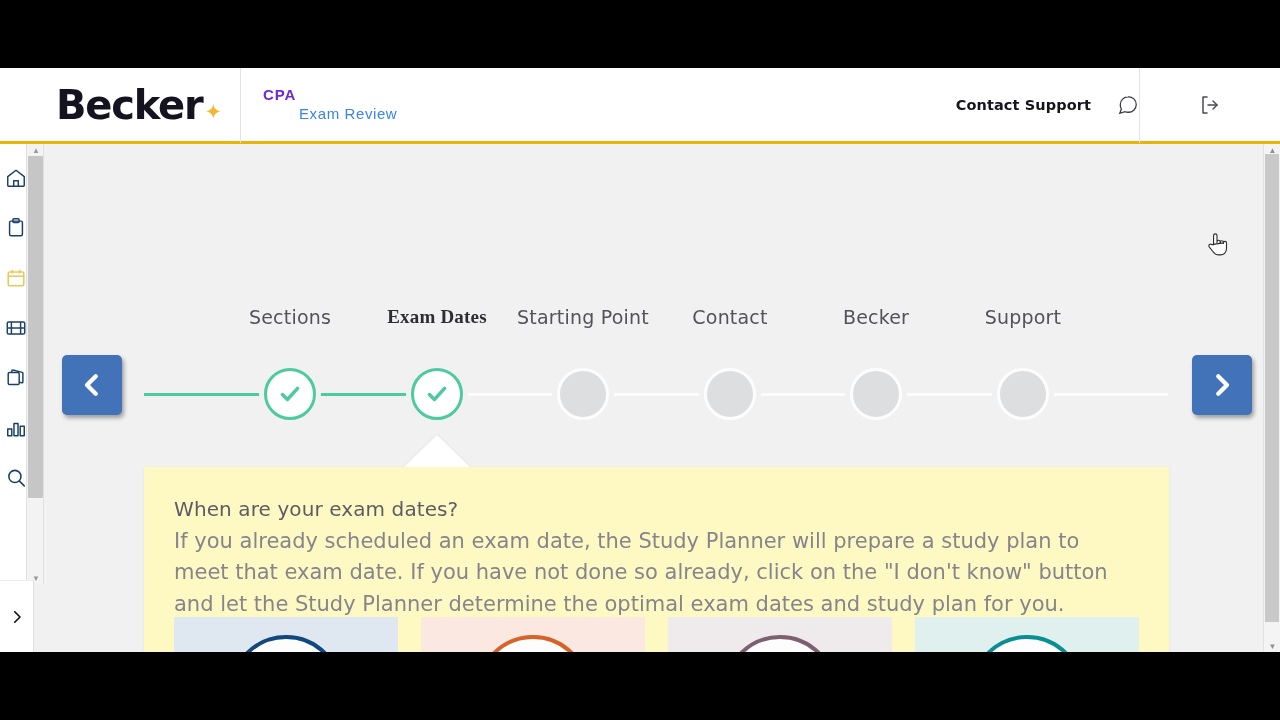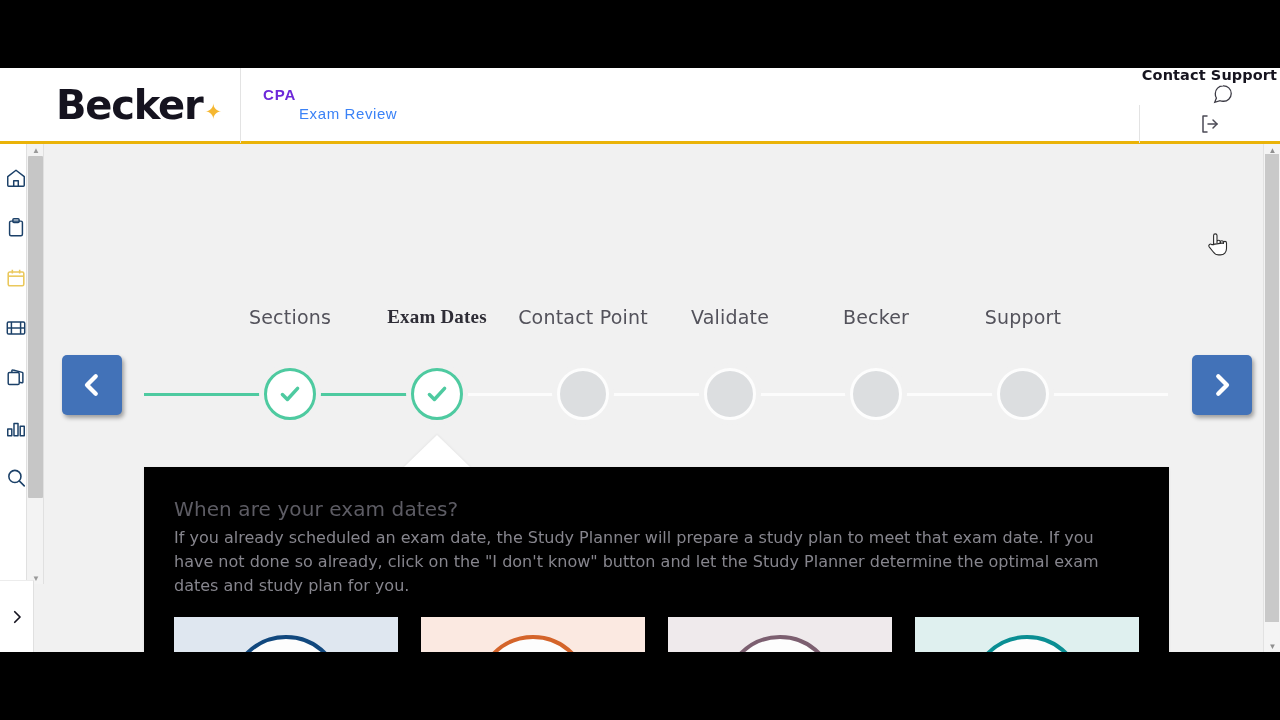--- a/index.html
+++ b/index.html
@@ -39,21 +39,21 @@
   }
   .logo-star { color:#f5b731; font-size:21px; margin-left:2px; position:relative; top:7px; }
 
   .brand {
     padding-left: 22px; line-height: 1.22;
   }
   .brand-1 { font-size:15px; font-weight:700; color:#6d28d9; letter-spacing:.9px; }
   .brand-2 { font-size:15px; font-weight:400; color:#3b82f6; letter-spacing:.6px;margin-left:36px; }
 
   .header-right {
-    margin-left:auto; display:flex; align-items:center; height:76px;flex-direction:column;
+    margin-left:auto; display:flex; align-items:center; height:76px;
   }
   .contact-support {
     font-size:14.5px; font-weight:700; color:#16141f; letter-spacing:.1px;
     font-family:"DejaVu Sans", sans-serif;
   }
   .chat-icon { margin-left: 26px; display:flex; align-items:center; }
   .logout-cell {
     margin-left: 0; width:141px; height:76px; display:flex; align-items:center;
     justify-content:center; border-left:1px solid #e3e3e3;
   }
@@ -150,36 +150,36 @@
   .step-label {
     position:absolute; top:-62px; left:50%; transform:translateX(-50%);
     white-space:nowrap; font-size:19px; color:#53525b; letter-spacing:.2px;
     font-family:"DejaVu Sans", sans-serif; font-weight:400;
   }
   .step-label.current { font-weight:700; color:#2e2d36;font-family:Liberation Serif, serif; }
 
   
   .panel {
     position:absolute; left:144px; top:323px; width:1025px; height:250px;
-    background:#000000; box-shadow: 0 1px 3px rgba(0,0,0,.07);
+    background:#fef9c3; box-shadow: 0 1px 3px rgba(0,0,0,.07);
   }
   .panel-arrow {
     position:absolute; left:437px; top:291px; width:0; height:0;
     border-left:34px solid transparent; border-right:34px solid transparent;
     border-bottom:33px solid #fff;
     transform:translateX(-50%);
     filter: drop-shadow(0 -1px 1px rgba(0,0,0,.05));
   }
   .panel-inner { padding: 30px 30px 0 30px; }
   .panel-title {
     font-size:20px; color:#5d5c64; font-weight:400; letter-spacing:.1px;
     font-family:"DejaVu Sans", sans-serif; margin-bottom:5px;
   }
   .panel-desc {
-    font-size:16px; color:#86858d; line-height:1.49; font-weight:400;
+    font-size:21px; color:#86858d; line-height:1.49; font-weight:400;
     max-width:962px; font-family:"DejaVu Sans", sans-serif;
   }
 
   
   .cards {
     position:absolute; left:30px; top:150px; display:flex; gap:23px;
   }
   .card { width:224px; height:100px; position:relative; }
   .card .circle {
     position:absolute; left:50%; top:18px; transform:translateX(-50%);
@@ -309,26 +309,26 @@
           <div class="step" style="left:293px">
             <span class="step-label current">Exam Dates</span>
             <span class="node node-done">
               <svg width="26" height="26" viewBox="0 0 24 24" fill="none" stroke="#4ecaa0" stroke-width="3.2" stroke-linecap="round" stroke-linejoin="round">
                 <path d="M5 12.5l4.6 4.6L19 6.8"></path>
               </svg>
             </span>
           </div>
 
           <div class="step" style="left:439px">
-            <span class="step-label">Contact Point</span>
+            <span class="step-label">Starting Point</span>
             <span class="node node-todo"></span>
           </div>
 
           <div class="step" style="left:586px">
-            <span class="step-label">Validate</span>
+            <span class="step-label">Contact</span>
             <span class="node node-todo"></span>
           </div>
 
           <div class="step" style="left:732px">
             <span class="step-label">Becker</span>
             <span class="node node-todo"></span>
           </div>
 
           <div class="step" style="left:879px">
             <span class="step-label">Support</span>

